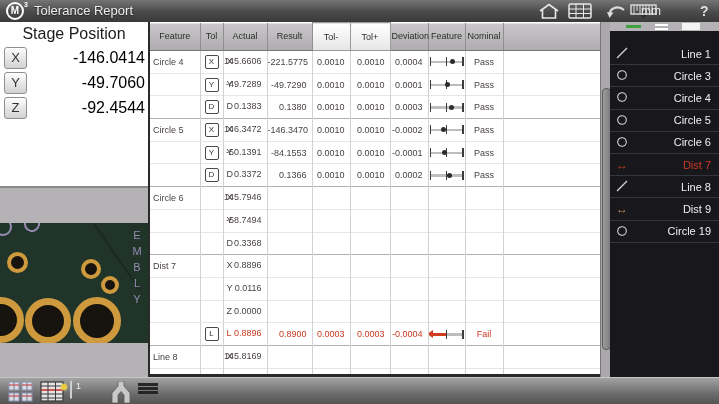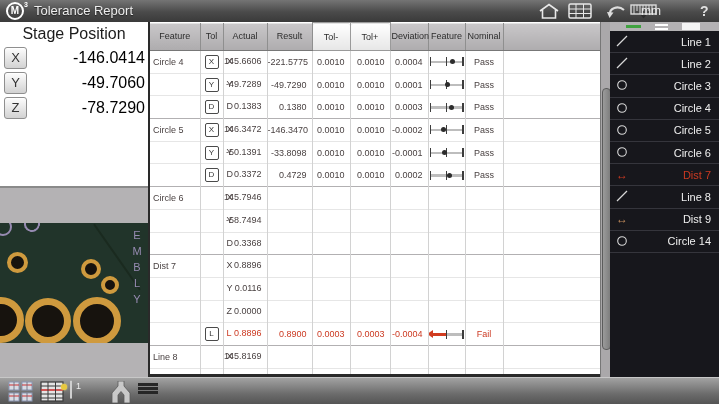--- a/index.html
+++ b/index.html
@@ -58,21 +58,21 @@
   .vsb{position:absolute;left:600px;top:22px;width:10px;height:355px;background:#aaa8aa;border-left:1px solid #777;box-sizing:border-box}
   .vsb-thumb{position:absolute;left:1px;width:7px;top:66px;height:260px;background:linear-gradient(90deg,#9b9b9b,#7e7e7e);
       border:1px solid #5c5c5c;border-radius:4px}
   
   .sidebar{position:absolute;left:610px;top:22px;width:109px;height:355px;background:#17171c}
   .sb-strip{position:absolute;left:0;top:0;width:109px;height:9px;background:#b4b2b4}
   .sb-green{position:absolute;left:16px;top:3px;width:15px;height:3px;background:#3fa23f}
   .sb-dash1{position:absolute;left:45px;top:2px;width:13px;height:2px;background:#fff}
   .sb-dash2{position:absolute;left:45px;top:6px;width:13px;height:2px;background:#fff}
   .sb-rect{position:absolute;left:72px;top:1px;width:18px;height:7px;background:#f4f4f4}
-  .sb-list{position:absolute;left:0;top:9px;width:109px}
+  .sb-list{position:absolute;left:0;top:21px;width:109px}
   .sb-item{height:21.2px;display:flex;align-items:center;border-bottom:1px solid #35353c}
   .sb-ico{width:18px;margin-left:6px;font-size:11px;line-height:10px}
   .sb-lbl{flex:1;text-align:right;padding-right:8px;font-size:11px;color:#efefef}
   
   .bottombar{position:absolute;left:0;top:377px;width:719px;height:27px;
      background:linear-gradient(#a2a2a2,#6b6b6b 60%,#525252);border-top:1px solid #c7c7c7}
   .bb-ic{position:absolute;top:3px}
   .lightbox{position:relative;width:27px;height:13px;border:1px solid #cfcfcf;border-radius:6px;margin-top:4px;background:#6b6b6b}
   .lb-one{position:absolute;left:5px;top:0px;color:#eee;font-size:9px}
   .lb-bulb{position:absolute;right:4px;top:3px;width:6px;height:6px;border-radius:50%;background:#e8c93f;box-shadow:0 0 2px #ffe96a}
@@ -120,21 +120,21 @@
     <div class="ax-row" style="top:25px">
       <span class="ax-btn">X</span>
       <span class="ax-val">-146.0414</span>
     </div>
     <div class="ax-row" style="top:50px">
       <span class="ax-btn">Y</span>
       <span class="ax-val">-49.7060</span>
     </div>
     <div class="ax-row" style="top:75px">
       <span class="ax-btn">Z</span>
-      <span class="ax-val">-78.7290</span>
+      <span class="ax-val">-92.4544</span>
     </div>
   </div>
 
   <div class="camband">
     <div class="trace" style="left:116px;top:-6px;width:2px;height:80px;transform:rotate(-35deg)"></div>
 
     <div style="position:absolute;left:-6px;top:-5px;width:14px;height:14px;border:2.5px solid #978bb2;border-radius:50%"></div>
     <div style="position:absolute;left:24px;top:-7px;width:12px;height:12px;border:2.5px solid #978bb2;border-radius:50%;transform:rotate(20deg);border-top-color:transparent"></div>
 
     <span class="ring" style="left:7px;top:29px;width:13px;height:13px;border:4px solid #cf9a3e"></span>
@@ -268,21 +268,21 @@
           <td class="c-res">Pass</td>
           <td></td>
         </tr>
         <tr>
           <td class="c-f"></td>
           <td class="c-tol"><span class="tbox">Y</span></td>
           <td class="c-act">
             <span class="ax">Y</span>
             <span class="val">-50.1391</span>
           </td>
-          <td class="num">-33.8098</td>
+          <td class="num">-84.1553</td>
           <td class="num">0.0010</td>
           <td class="num">0.0010</td>
           <td class="num">-0.0001</td>
           <td>
             <div class="tbar">
               <i class="track"></i>
               <i class="tick" style="left:0"></i>
               <i class="tick" style="left:16.2px"></i>
               <i class="tick" style="left:32.5px"></i>
               <i class="dot" style="left:12.6px"></i>
@@ -291,21 +291,21 @@
           <td class="c-res">Pass</td>
           <td></td>
         </tr>
         <tr>
           <td class="c-f"></td>
           <td class="c-tol"><span class="tbox">D</span></td>
           <td class="c-act">
             <span class="ax">D</span>
             <span class="val">0.3372</span>
           </td>
-          <td class="num">0.4729</td>
+          <td class="num">0.1366</td>
           <td class="num">0.0010</td>
           <td class="num">0.0010</td>
           <td class="num">0.0002</td>
           <td>
             <div class="tbar">
               <i class="track"></i>
               <i class="tick" style="left:0"></i>
               <i class="tick" style="left:16.2px"></i>
               <i class="tick" style="left:32.5px"></i>
               <i class="dot" style="left:17.4px"></i>
@@ -474,26 +474,20 @@
   </div>
   <div class="sb-list" id="sb-list">
       <div class="sb-item">
         <span class="sb-ico"><svg width="12" height="12" viewBox="0 0 12 12">
             <line x1="1" y1="11" x2="11" y2="1" stroke="#d8d8d8" stroke-width="1.2"></line>
           </svg></span>
         <span class="sb-lbl">Line 1</span>
       </div>
       <div class="sb-item">
         <span class="sb-ico"><svg width="12" height="12" viewBox="0 0 12 12">
-            <line x1="1" y1="11" x2="11" y2="1" stroke="#d8d8d8" stroke-width="1.2"></line>
-          </svg></span>
-        <span class="sb-lbl">Line 2</span>
-      </div>
-      <div class="sb-item">
-        <span class="sb-ico"><svg width="12" height="12" viewBox="0 0 12 12">
             <circle cx="6" cy="6" r="4.3" fill="none" stroke="#d8d8d8" stroke-width="1.1"></circle>
           </svg></span>
         <span class="sb-lbl">Circle 3</span>
       </div>
       <div class="sb-item">
         <span class="sb-ico"><svg width="12" height="12" viewBox="0 0 12 12">
             <circle cx="6" cy="6" r="4.3" fill="none" stroke="#d8d8d8" stroke-width="1.1"></circle>
           </svg></span>
         <span class="sb-lbl">Circle 4</span>
       </div>
@@ -520,21 +514,21 @@
         <span class="sb-lbl">Line 8</span>
       </div>
       <div class="sb-item">
         <span class="sb-ico"><span style="color:#c08a5a;font-size:12px">↔</span></span>
         <span class="sb-lbl">Dist 9</span>
       </div>
       <div class="sb-item">
         <span class="sb-ico"><svg width="12" height="12" viewBox="0 0 12 12">
             <circle cx="6" cy="6" r="4.3" fill="none" stroke="#d8d8d8" stroke-width="1.1"></circle>
           </svg></span>
-        <span class="sb-lbl">Circle 14</span>
+        <span class="sb-lbl">Circle 19</span>
       </div>
     </div>
 </div>
 
 <div class="bottombar">
   <span class="bb-ic" style="left:8px">
     <svg width="26" height="21" viewBox="0 0 26 21">
       <g stroke="#8b97b5" stroke-width="1" fill="#d8dce4">
         <rect x="1" y="1" width="10" height="8"></rect>
           <rect x="14" y="1" width="10" height="8"></rect>

